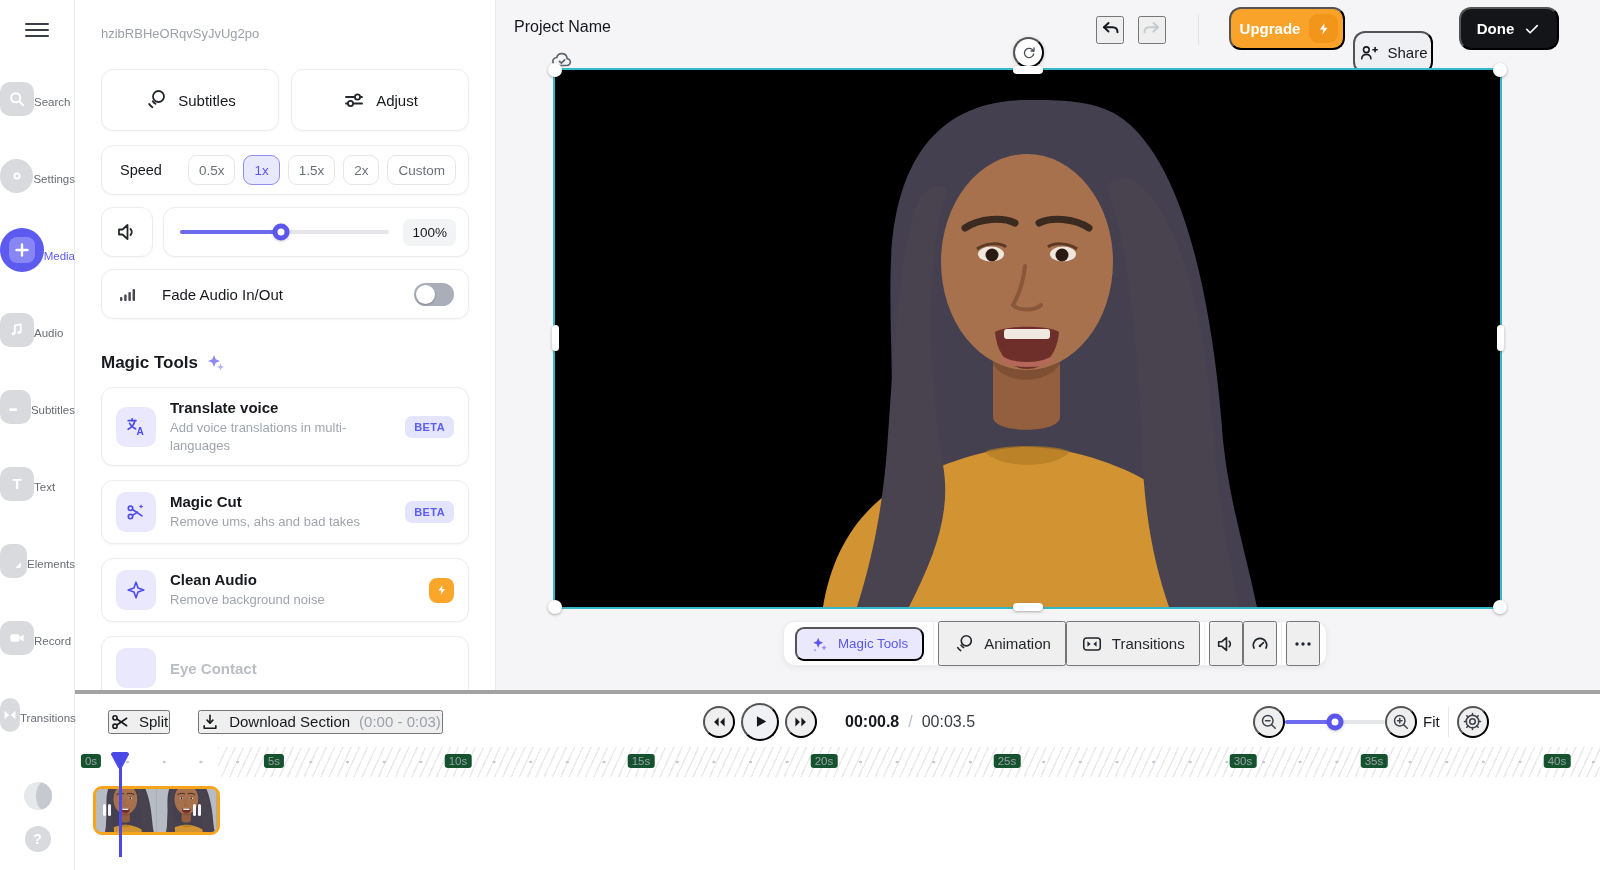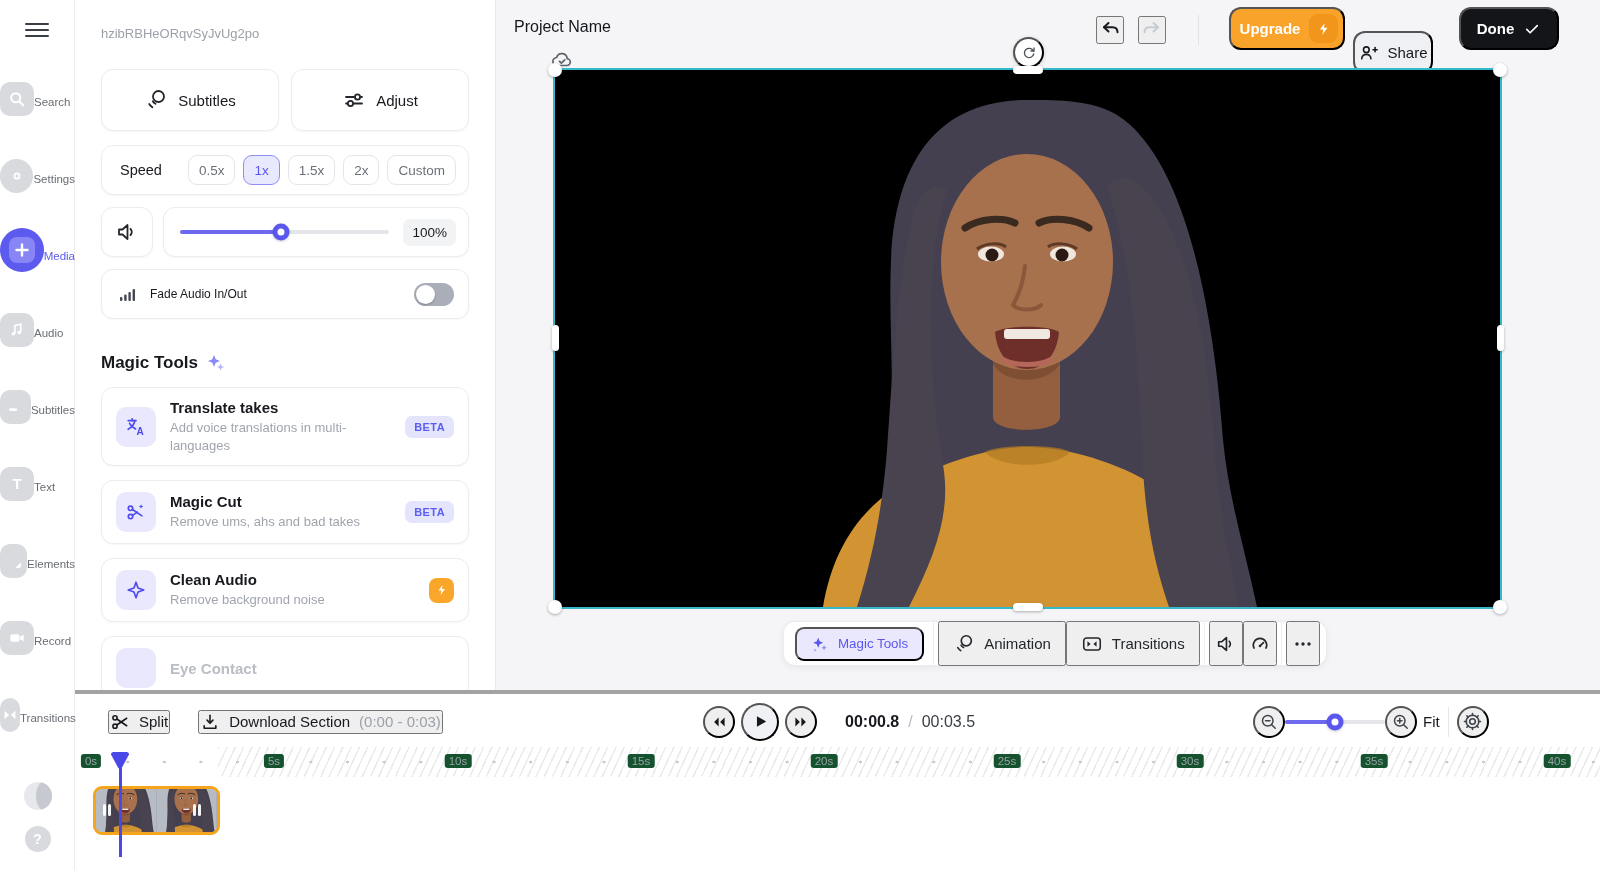--- a/index.html
+++ b/index.html
@@ -41,21 +41,21 @@
   .pill { height:30px; padding:0 10px; border:1px solid #e4e6ea; border-radius:9px; background:#fff; font-size:13.5px; color:#6b7078; display:flex; align-items:center; cursor:pointer; }
   .pill.active { border-color:#908df3; background:#e9e9fe; color:#5b57ee;text-align:center; }
   .vol-row { margin-top:12px; display:flex; gap:10px; }
   .icon-btn-sq { width:52px; height:50px; border:1px solid #ececf0; border-radius:12px; background:#fff; display:flex; align-items:center; justify-content:center; cursor:pointer; box-shadow:0 1px 2px rgba(16,24,40,.04); }
   .vol-box { flex:1; height:50px; display:flex; align-items:center; padding:0 12px 0 16px; gap:14px; }
   .slider { position:relative; flex:1; height:4px; border-radius:2px; background:#e4e6ea; cursor:pointer; }
   .slider .fill { position:absolute; left:0; top:0; height:4px; border-radius:2px; background:#6e6af0; }
   .slider .thumb { position:absolute; top:50%; transform:translate(-50%,-50%); width:17px; height:17px; border-radius:50%; background:#fff; border:5px solid #5b57ee; box-shadow:0 1px 3px rgba(0,0,0,.2); cursor:pointer; }
   .vol-value { background:#f2f3f5; border-radius:7px; padding:6px 9px; font-size:13.5px; color:#17191e; }
   .fade-card { margin-top:12px; height:50px; display:flex; align-items:center; padding:0 14px 0 16px; gap:12px; }
-  .fade-label { font-size:12px; color:#17191e; margin-right:auto; }
+  .fade-label { font-size:15px; color:#17191e; margin-right:auto;margin-left:12px; }
   .toggle { width:40px; height:23px; border-radius:12px; background:#a9aeb8; position:relative; cursor:pointer; }
   .toggle .knob { position:absolute; left:2px; top:2px; width:19px; height:19px; border-radius:50%; background:#fff; box-shadow:0 1px 2px rgba(0,0,0,.25); }
   .magic-heading { margin-top:34px; display:flex; align-items:center; gap:8px; font-size:17px; font-weight:700; color:#17191e; }
   .tool-card { margin-top:14px; min-height:64px; display:flex; align-items:center; padding:11px 14px 11px 14px; gap:14px; cursor:pointer; }
   .tool-icon { width:40px; height:40px; border-radius:10px; background:#e9e8fc; display:flex; align-items:center; justify-content:center; flex-shrink:0; }
   .tool-text { flex:1; min-width:0; }
   .tool-title { font-size:15px; font-weight:600; color:#17191e; }
   .tool-desc { font-size:13px; color:#a0a5ad; margin-top:3px; max-width:210px; line-height:1.35; }
   .beta-badge { background:#e4e4fc; color:#5a5ef5; font-size:11px; font-weight:700; letter-spacing:.4px; padding:5px 9px; border-radius:7px; flex-shrink:0; }
   .pro-badge { width:25px; height:25px; border-radius:8px; background:#f9a62b; display:flex; align-items:center; justify-content:center; flex-shrink:0; }
@@ -323,21 +323,21 @@
         <div class="tool-icon">
           <svg width="22" height="22" viewBox="0 0 24 24" fill="none" stroke="#4f4bec" stroke-width="1.9" stroke-linecap="round">
               <path d="M3.5 5 H12"></path>
               <path d="M7.8 3 V5"></path>
               <path d="M5 8 C6.5 11 9 13 11.5 14"></path>
               <path d="M10.8 5 C10 9 7 12.5 3.5 14.5"></path>
               <text x="12.5" y="21" font-size="11" font-weight="bold" fill="#4f4bec" stroke="none">A</text>
             </svg>
         </div>
         <div class="tool-text">
-          <div class="tool-title">Translate takes</div>
+          <div class="tool-title">Translate voice</div>
           <div class="tool-desc">Add voice translations in multi-languages</div>
         </div>
         <span class="beta-badge">BETA</span>
       </div>
 
       <div class="card tool-card">
         <div class="tool-icon">
           <svg width="22" height="22" viewBox="0 0 24 24" fill="none" stroke="#4f4bec" stroke-width="1.8" stroke-linecap="round">
               <circle cx="6" cy="8" r="2.4"></circle>
               <circle cx="6" cy="17" r="2.4"></circle>
@@ -579,21 +579,21 @@
 
   <div class="ruler">
     <div class="hatch"></div>
     <div class="ruler-dots"></div>
     <span class="ruler-label" style="left:16px">0s</span>
     <span class="ruler-label" style="left:199px">5s</span>
     <span class="ruler-label" style="left:383px">10s</span>
     <span class="ruler-label" style="left:566px">15s</span>
     <span class="ruler-label" style="left:749px">20s</span>
     <span class="ruler-label" style="left:932px">25s</span>
-    <span class="ruler-label" style="left:1115px">30s</span>
+    <span class="ruler-label" style="left:1168px">30s</span>
     <span class="ruler-label" style="left:1299px">35s</span>
     <span class="ruler-label" style="left:1482px">40s</span>
   </div>
   <div class="track-area"></div>
 
   <div class="clip">
     <div class="clip-frame">
       <svg viewBox="260 10 430 527" preserveAspectRatio="xMidYMid slice">
           <rect x="200" y="0" width="560" height="537" fill="#b6bbc4"></rect>
           <use href="#personFig"></use>

